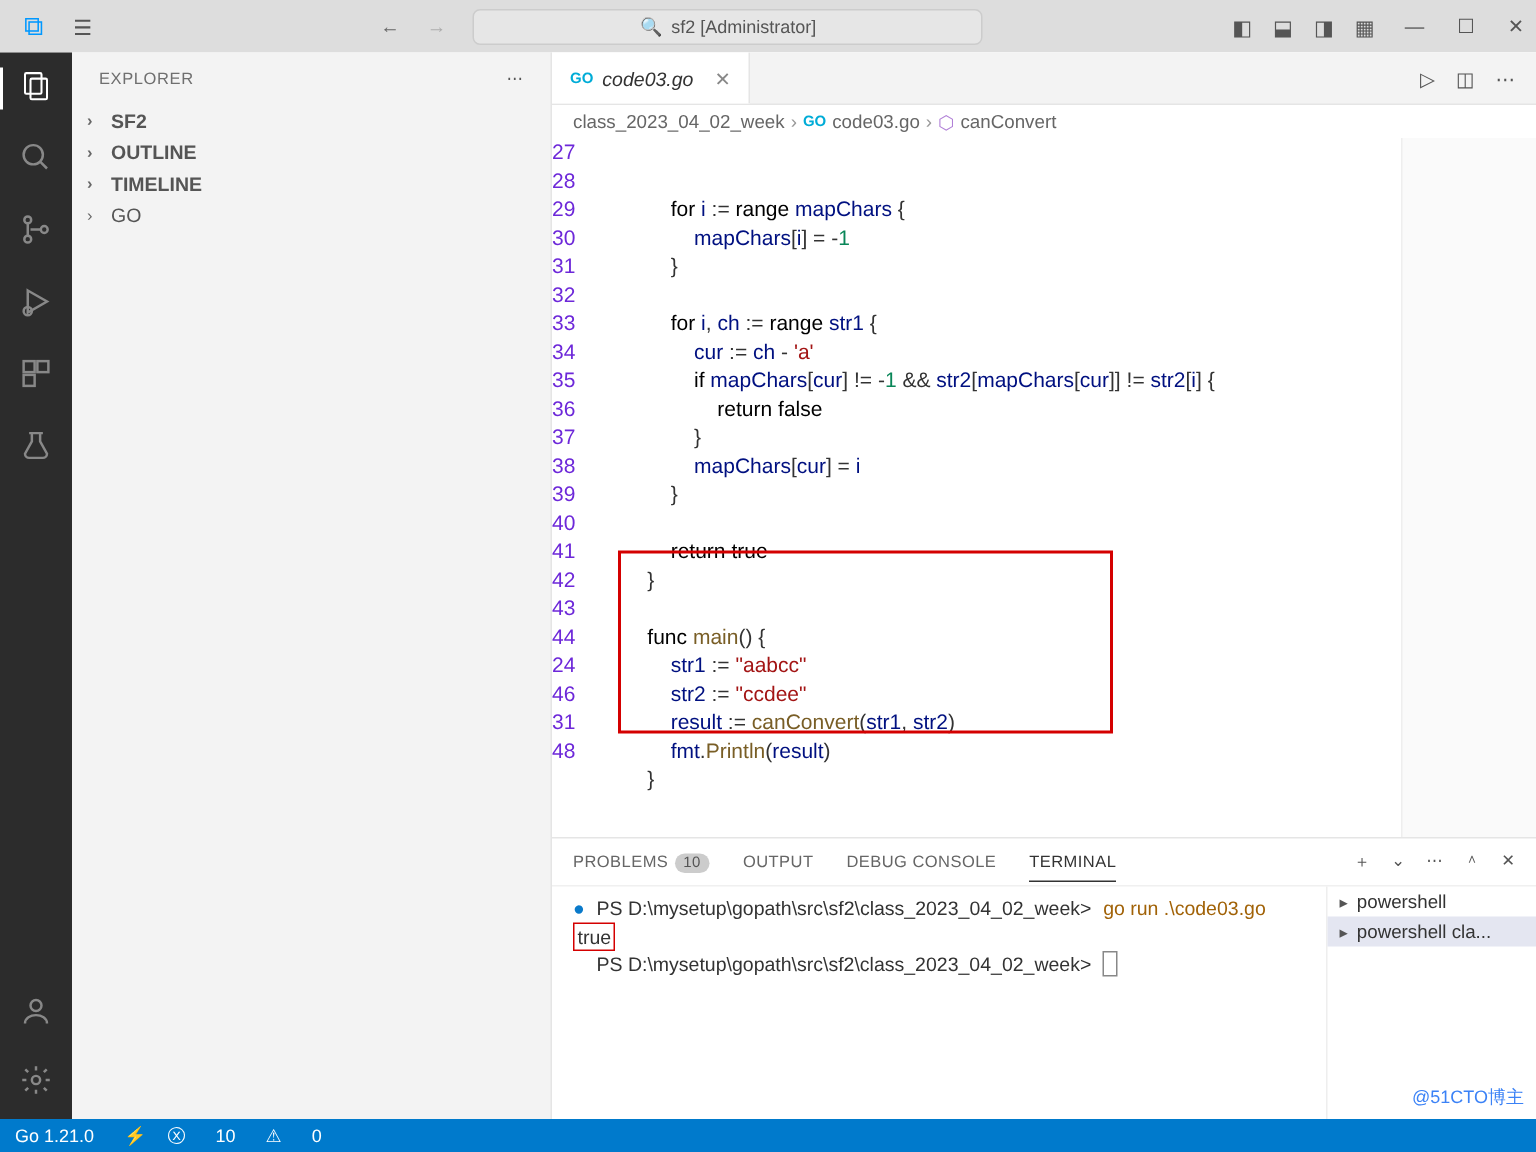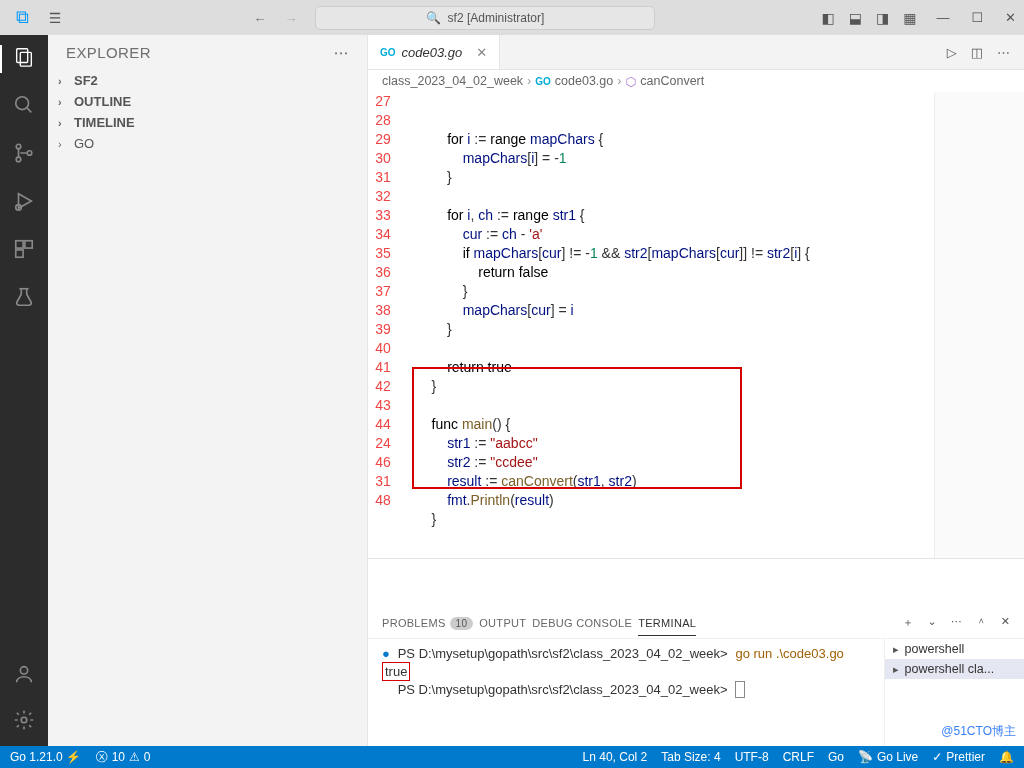--- a/index.html
+++ b/index.html
@@ -24,72 +24,72 @@
 .activity { width: 48px; background: #2c2c2c; display: flex; flex-direction: column; align-items: center; padding-top: 10px; gap: 24px; color: #888; }
 .activity .ic { width: 24px; height: 24px; display: flex; align-items: center; justify-content: center; font-size: 20px; cursor: pointer; }
 .activity .ic.active { color: #fff; }
 .activity .ic.active::before { content: ""; position: absolute; }
 .activity { position: relative; }
 .activity .indicator { position: absolute; left: 0; top: 10px; width: 2px; height: 28px; background: #fff; }
 .activity .bottom { margin-top: auto; margin-bottom: 14px; display: flex; flex-direction: column; gap: 22px; }
 
 
 .sidebar { width: 320px; background: #f3f3f3; border-right: 1px solid #e5e5e5; display: flex; flex-direction: column; }
-.sidebar .hdr { height: 35px; display: flex; align-items: center; padding: 0 18px; color: #6f6f6f; font-size: 15px; letter-spacing: .4px; text-align: center; }
+.sidebar .hdr { height: 35px; display: flex; align-items: center; padding: 0 18px; color: #6f6f6f; font-size: 11px; letter-spacing: .4px; text-align: center; }
 .sidebar .hdr .dots { margin-left: auto; color: #555; cursor: pointer; }
 .sidebar .item { padding: 3px 10px; display: flex; align-items: center; gap: 4px; color: #555; font-size: 13px; cursor: pointer; }
 .sidebar .item .chev { font-size: 11px; color: #666; width: 12px; }
 .sidebar .item.bold { font-weight: 600; color: #555; }
 
 
 .editor { flex: 1; display: flex; flex-direction: column; min-width: 0; background: #fff; }
 .tabs { height: 35px; display: flex; align-items: center; border-bottom: 1px solid #e5e5e5; background: #f3f3f3; }
 .tab { height: 100%; padding: 0 12px; display: flex; align-items: center; gap: 6px; background: #fff; border-right: 1px solid #e5e5e5; font-size: 13px; color: #333; font-style: italic; }
 .tab .goic { color: #00acd7; font-size: 10px; font-weight: bold; font-style: normal; }
 .tab .x { color: #888; margin-left: 8px; font-style: normal; cursor: pointer; }
 .tabs .tactions { margin-left: auto; display: flex; gap: 14px; padding: 0 14px; color: #555; }
 .tabs .tactions span { cursor: pointer; }
 
 .crumb { height: 22px; display: flex; align-items: center; padding: 0 14px; color: #666; font-size: 12.5px; gap: 4px; }
 .crumb .sep { color: #999; }
 .crumb .goic { color: #00acd7; font-size: 10px; font-weight: bold; }
 .crumb .fnic { color: #b180d7; }
 
 .code-wrap { flex: 1; display: flex; position: relative; overflow: hidden; font-family: Consolas, monospace; font-size: 14px; }
-.gutter { width: 48px; text-align: center; color: #ef4444; padding-right: 18px; line-height: 19px; padding-top: 0; }
+.gutter { width: 48px; text-align: left; color: #6d28d9; padding-right: 18px; line-height: 19px; padding-top: 0; }
 .code { flex: 1; line-height: 19px; white-space: pre; position: relative; }
 .kw { color: #000000; }
 .str { color: #a31515; }
 .num { color: #098658; }
 .fn { color: #795e26; }
 .ident { color: #001080; }
 .redbox { position: absolute; border: 2px solid #d40000; pointer-events: none; }
 .minimap { width: 90px; background: #fafafa; font-size: 2px; line-height: 2px; color: #888; overflow: hidden; padding: 2px; border-left: 1px solid #eee; }
 
 
 .panel { height: 188px; border-top: 1px solid #e5e5e5; display: flex; flex-direction: column; background: #fff; }
-.ptabs { height: 32px; display: flex; align-items: center; padding: 0 14px; gap: 6px; color: #666; font-size: 11px; border-bottom: 1px solid #f0f0f0; margin-top: 48px; }
+.ptabs { height: 32px; display: flex; align-items: center; padding: 0 14px; gap: 22px; color: #666; font-size: 11px; border-bottom: 1px solid #f0f0f0; }
 .ptabs .pt { cursor: pointer; letter-spacing:.3px; }
 .ptabs .pt.active { color: #333; border-bottom: 1px solid #333; padding-bottom: 6px; margin-bottom: -7px; }
 .ptabs .badge { background: #ccc; color: #555; border-radius: 9px; font-size: 10px; padding: 1px 6px; margin-left: 4px; }
 .ptabs .pactions { margin-left: auto; display: flex; gap: 14px; color: #555; }
 .ptabs .pactions span { cursor: pointer; }
 .pbody { flex: 1; display: flex; }
 .term { flex: 1; padding: 6px 14px; font-family: Consolas, monospace; font-size: 13px; color: #333; line-height: 17px; }
 .term .blue { color: #0a7aca; }
 .term .cmd { color: #a16207; }
 .term .redbox2 { border: 1px solid #d40000; display: inline-block; padding: 0 2px; }
 .termlist { width: 140px; border-left: 1px solid #eee; font-size: 12.5px; }
 .termlist .ti { padding: 3px 8px; display: flex; align-items: center; gap: 6px; cursor: pointer; }
 .termlist .ti.active { background: #e4e6f1; }
 .termlist .tic { color: #555; font-size:11px; }
 
 
 .status { height: 22px; background: #007acc; color: #fff; display: flex; align-items: center; font-size: 12px; padding: 0 10px; gap: 14px; }
-.status .sitem { display: flex; align-items: center; gap: 4px; cursor: pointer; }
+.status .sitem { display: flex; align-items: center; gap: 20px; cursor: pointer; }
 .status .right { margin-left: auto; display: flex; gap: 14px; }
 
 .watermark { position: absolute; right: 8px; bottom: 28px; color: #3b82f6; font-size: 12px; pointer-events: none; }
 
 svg { display: block; }
 </style>
 </head>
 <body>
 
 <div class="titlebar">
@@ -291,31 +291,15 @@
   <span class="sitem">
       <span>Go 1.21.0</span> 
       <span>⚡</span>
     </span>
   <span class="sitem">
       <span>ⓧ</span>
       <span>10</span> 
       <span>⚠</span>
       <span>0</span>
     </span>
-  <div class="right">
-    <span class="sitem">Ln 40, Col 2</span>
-    <span class="sitem">Tab Size: 4</span>
-    <span class="sitem">UTF-8</span>
-    <span class="sitem">CRLF</span>
-    <span class="sitem">Go</span>
-    <span class="sitem">
-        <span>📡</span>
-        <span>Go Live</span>
-      </span>
-    <span class="sitem">
-        <span>✓</span>
-        <span>Prettier</span>
-      </span>
-    <span class="sitem">🔔</span>
-  </div>
 </div>
 
 <div class="watermark">@51CTO博主</div>
 
 </body></html>

